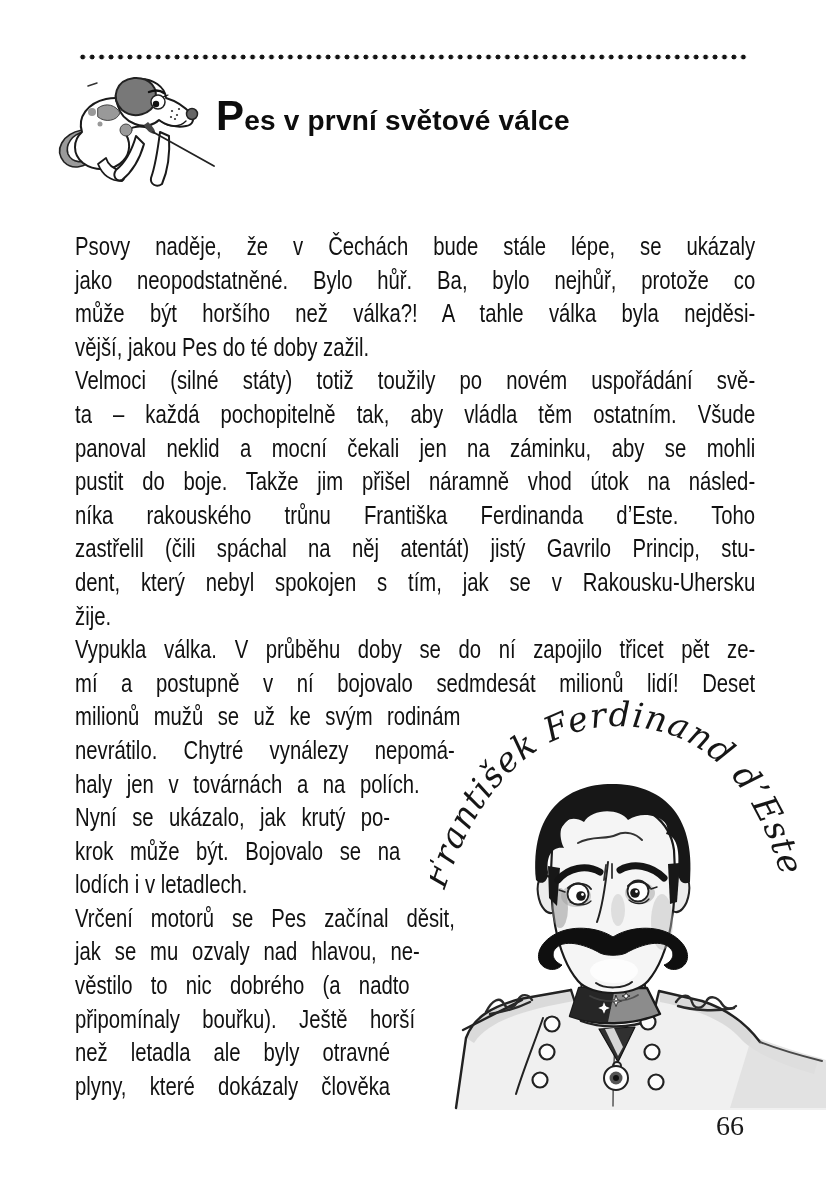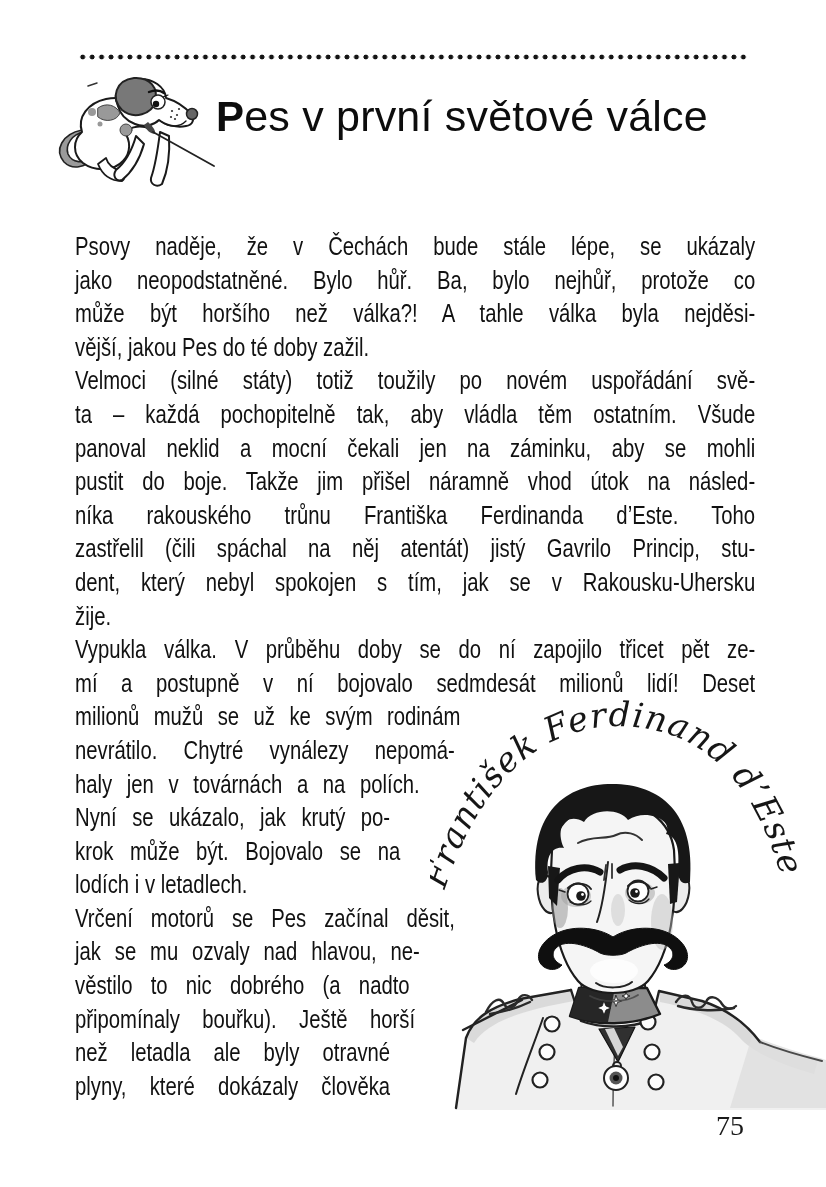--- a/index.html
+++ b/index.html
@@ -16,21 +16,21 @@
     background-image: radial-gradient(circle, #141414 2.15px, rgba(0,0,0,0) 2.7px);
     background-size: 9.45px 6px;
     background-repeat: repeat-x;
   }
   .dog { position:absolute; left:52px; top:70px; width:220px; height:150px; }
   .title {
     position:absolute; left:216px; top:92px; white-space:nowrap;
     color:#0d0d0d; letter-spacing:0.2px;
   }
   .title .cap  { font-size:42px; font-weight:bold; }
-  .title .rest { font-size:43px; font-weight:400; }
+  .title .rest { font-size:28px; font-weight:700; }
   .bodytext {
     position:absolute; left:75px; top:230px; width:872px;
     transform:scaleX(0.78); transform-origin:0 0;
     font-size:26px; line-height:33.6px; color:#111;
   }
   .line { height:33.6px; }
   .j { text-align:justify; text-align-last:justify; }
   .figure { position:absolute; left:430px; top:700px; width:396px; height:410px; }
   .figure svg { display:block; width:396px; height:410px; }
   .caption-text {
@@ -225,13 +225,13 @@
     <ellipse cx="184" cy="271" rx="24" ry="12" fill="#fdfdfd"></ellipse>
 
     <path d="M 183 237 C 168 227, 140 224, 122 236 C 108 245, 104 260, 114 267 C 120 271, 128 270, 132 265 C 124 262, 120 254, 126 248 C 136 238, 158 246, 170 253 C 176 256, 190 256, 196 253 C 208 246, 230 238, 240 248 C 246 254, 242 262, 234 265 C 238 270, 246 271, 252 267 C 262 260, 258 245, 244 236 C 226 224, 198 227, 183 237 Z" fill="#0f0f0f" stroke="#0f0f0f" stroke-width="1"></path>
 
     <path d="M 166 283 C 174 289, 194 289, 202 282" fill="none" stroke="#222" stroke-width="2"></path>
     <path d="M 160 296 C 172 303, 196 303, 208 295" fill="none" stroke="#444" stroke-width="1.8" opacity="0.8"></path>
   </g>
 </svg>
 </div>
 
-<div class="pagenum">75</div>
+<div class="pagenum">66</div>
 
 </body></html>

